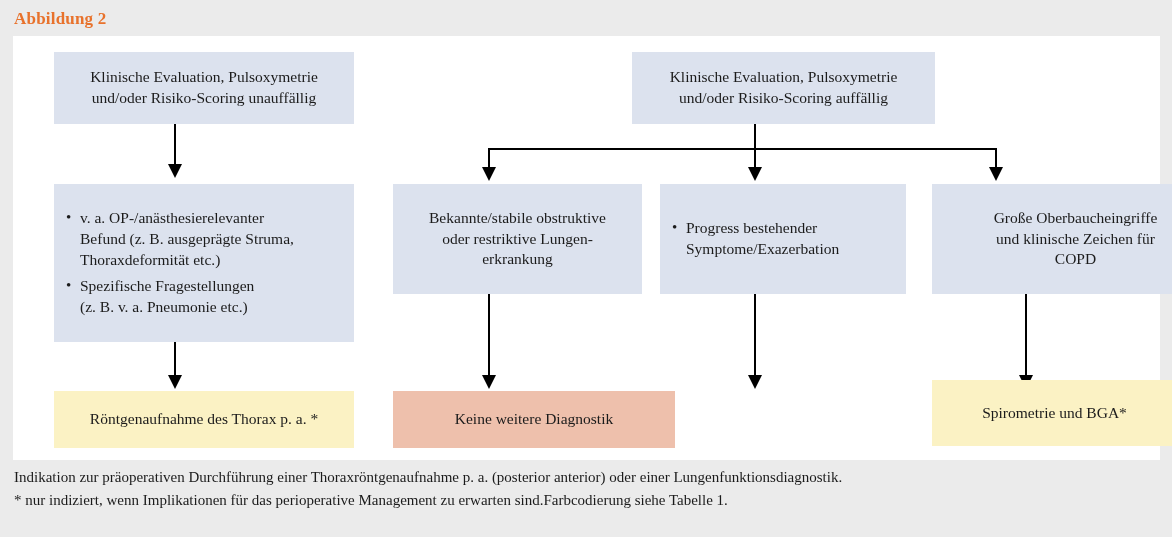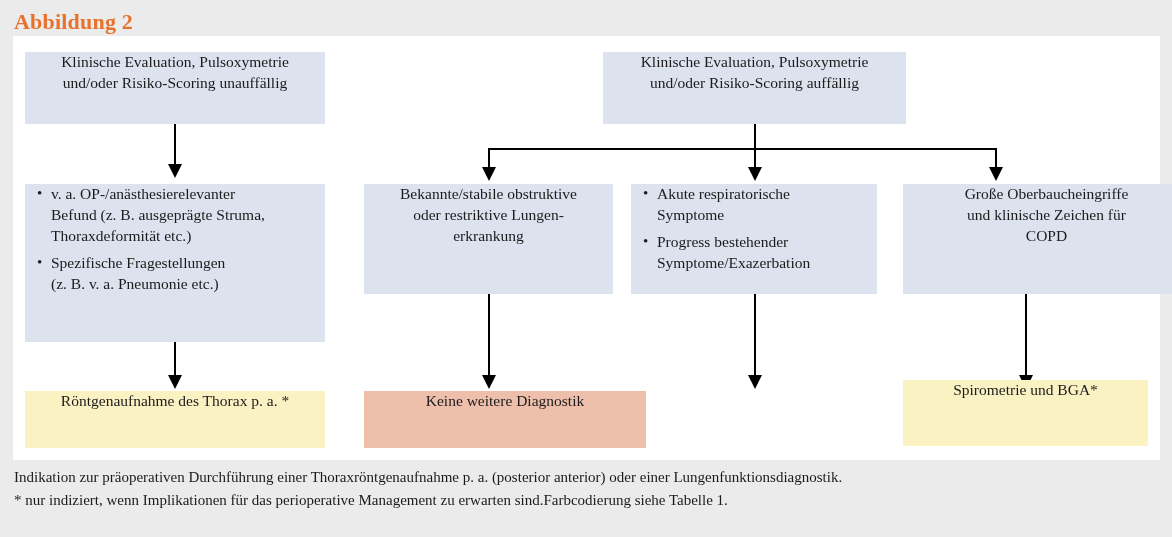--- a/index.html
+++ b/index.html
@@ -17,42 +17,44 @@
     background: #ebebeb;
     overflow: hidden;
     box-sizing: border-box;
   }
   #figure-title {
     position: absolute;
     left: 14px;
     top: 9px;
     font-family: "Liberation Serif", serif;
     font-weight: bold;
-    font-size: 22px;
+    font-size: 17px;
     color: #e8722c;
     letter-spacing: 0.2px;
   }
   #chart-panel {
     position: absolute;
     left: 13px;
     top: 36px;
     width: 1147px;
     height: 424px;
     background: #ffffff;
   }
   .node {
     position: absolute;
     box-sizing: border-box;
     font-family: "Liberation Serif", serif;
     font-size: 15.5px;
     line-height: 1.35;
     color: #1b1b1b;
     display: flex;
     flex-direction: column;
+    justify-content: center;
     overflow: hidden;
+    margin-left: 29px;
   }
   .node.centered {
     text-align: center;
     align-items: center;
   }
   .node .text-line {
     display: block;
     white-space: pre;
   }
   .node ul {
@@ -153,24 +155,20 @@
 
     <div class="node blue centered" style="left:351px; top:148px; width:249px; height:110px;">
       <span class="text-line">Bekannte/stabile obstruktive</span>
       <span class="text-line">oder restriktive Lungen-</span>
       <span class="text-line">erkrankung</span>
     </div>
 
     <div class="node blue" style="left:618px; top:148px; width:246px; height:110px;">
       <ul>
         <li>
-          <span class="text-line">Akute respiratorische</span>
-          <span class="text-line">Symptome</span>
-        </li>
-        <li>
           <span class="text-line">Progress bestehender</span>
           <span class="text-line">Symptome/Exazerbation</span>
         </li>
       </ul>
     </div>
 
     <div class="node blue centered" style="left:890px; top:148px; width:287px; height:110px;">
       <span class="text-line">Große Oberbaucheingriffe</span>
       <span class="text-line">und klinische Zeichen für</span>
       <span class="text-line">COPD</span>

